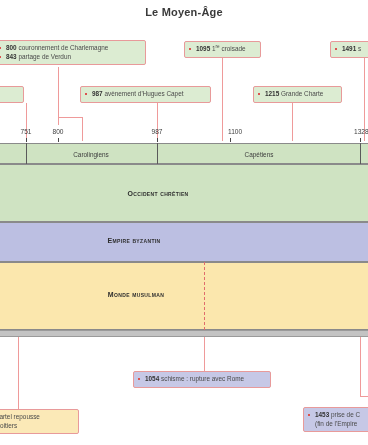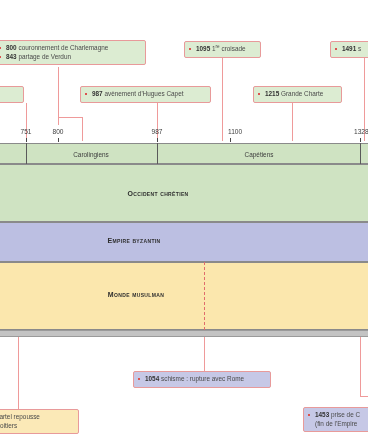--- a/index.html
+++ b/index.html
@@ -84,20 +84,21 @@
   .dash-v{
     position:absolute;width:0;
     border-left:1px dashed #e06c6c;
   }
 </style>
 </head>
 <body>
 
 <div id="stage">
 
+  <div class="title">Le Moyen-Âge</div>
 
   <div class="conn v" style="left:58px;top:67px;height:50px;"></div>
   <div class="conn h" style="left:58px;top:117px;width:24px;"></div>
   <div class="conn v" style="left:82px;top:117px;height:24px;"></div>
   <div class="conn v" style="left:58px;top:117px;height:8px;"></div>
 
   <div class="conn v" style="left:26px;top:103px;height:38px;"></div>
 
   <div class="conn v" style="left:157px;top:103px;height:38px;"></div>
 

